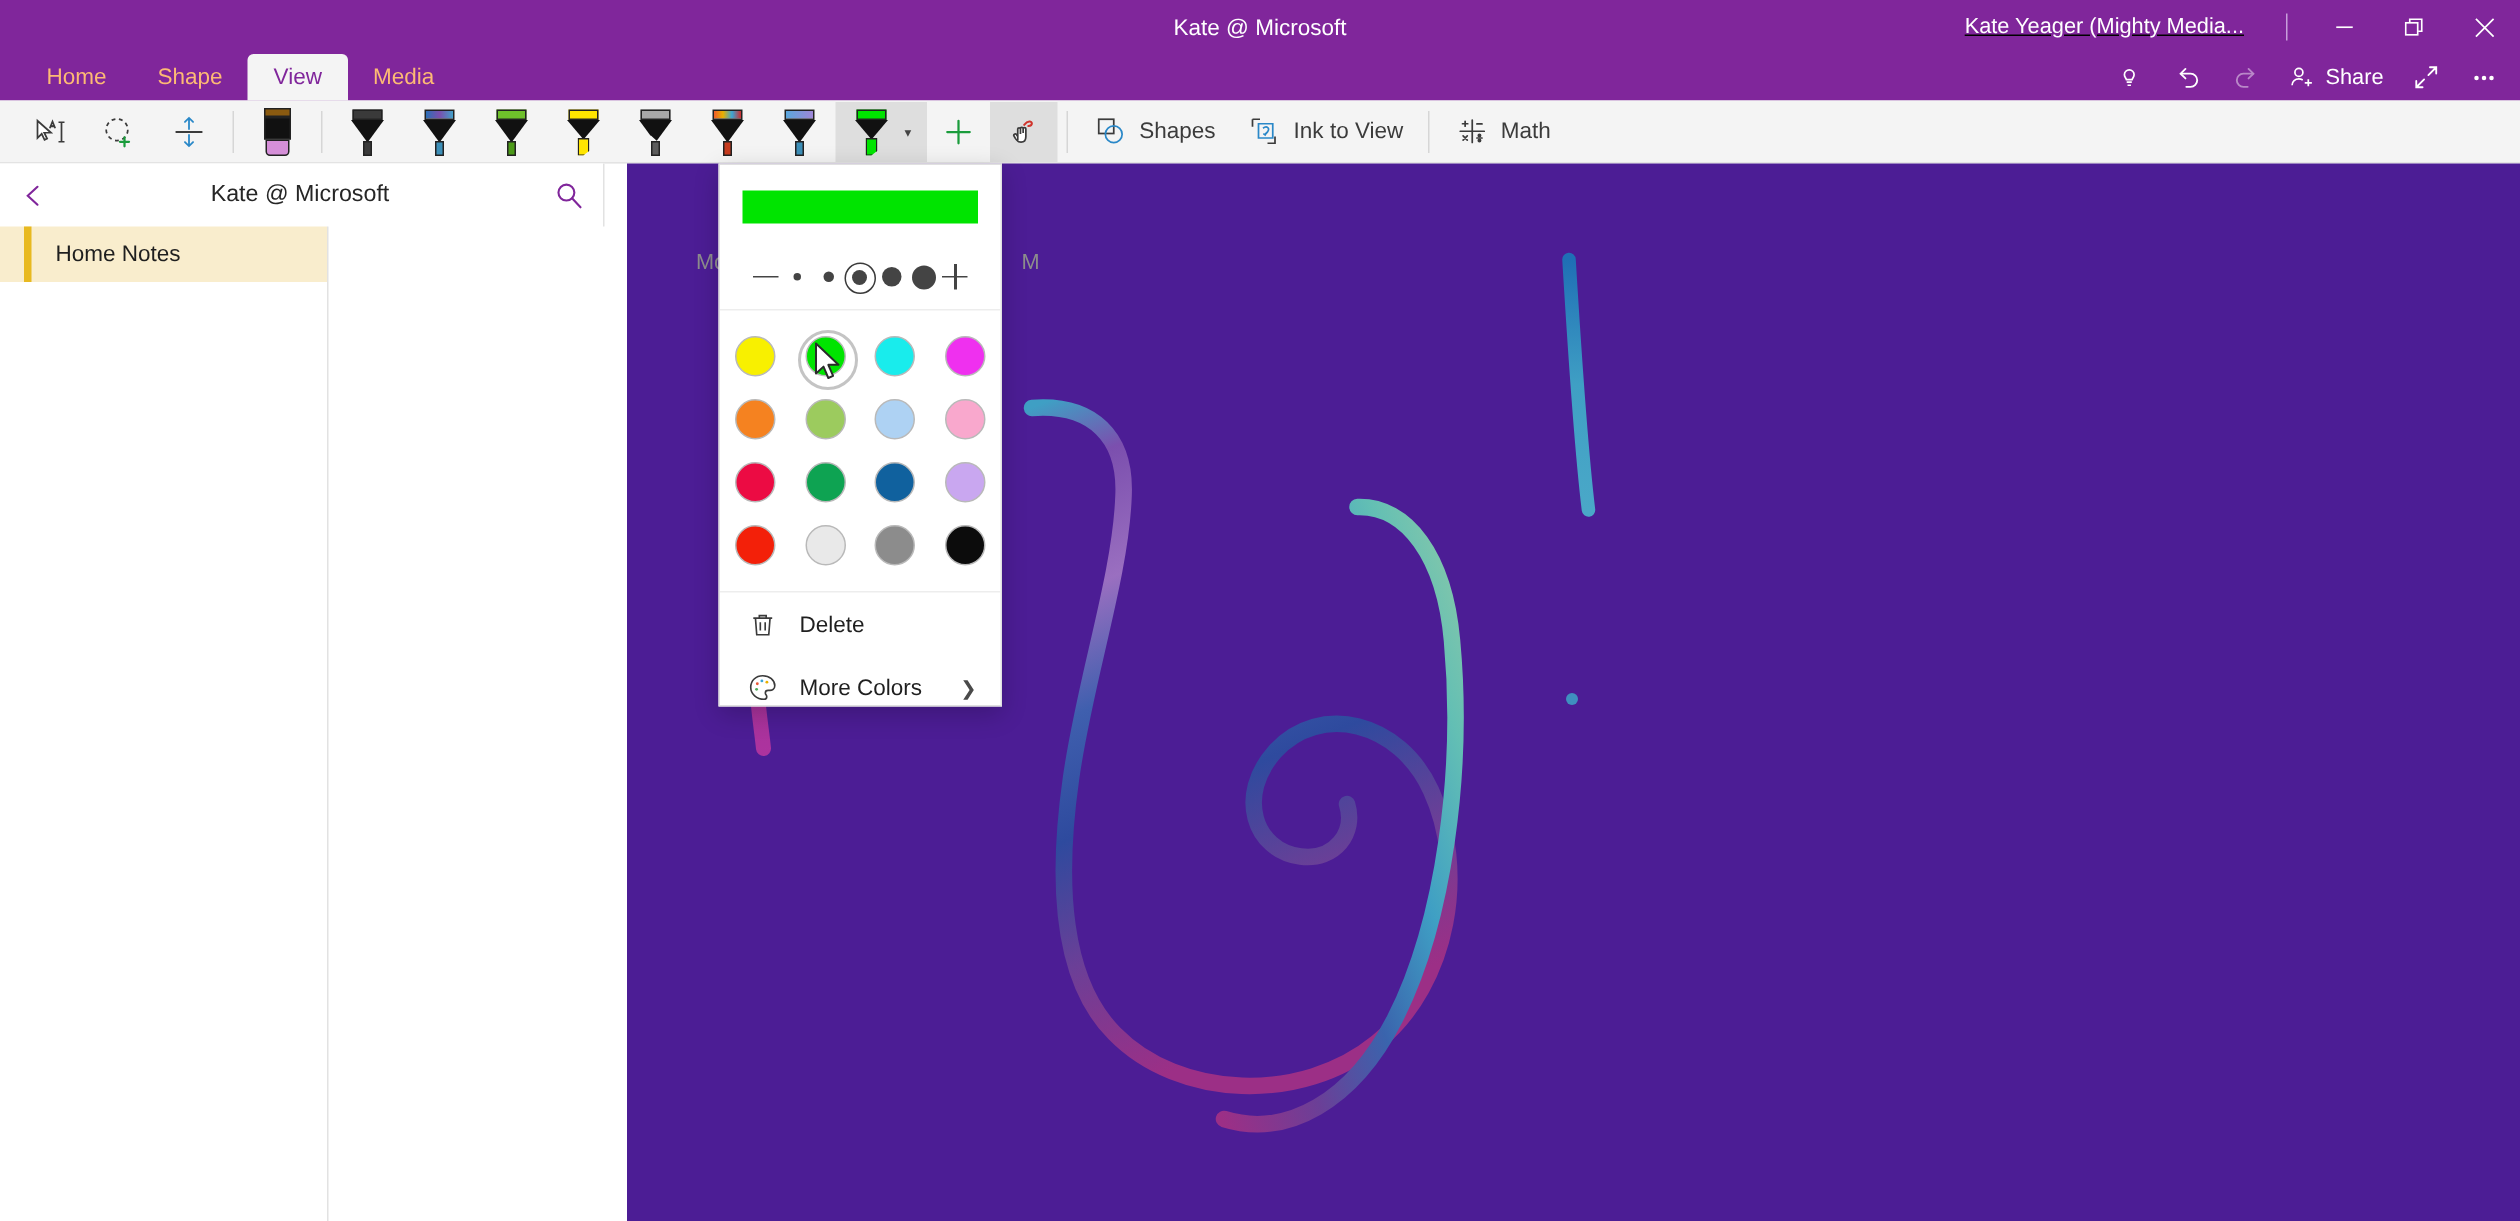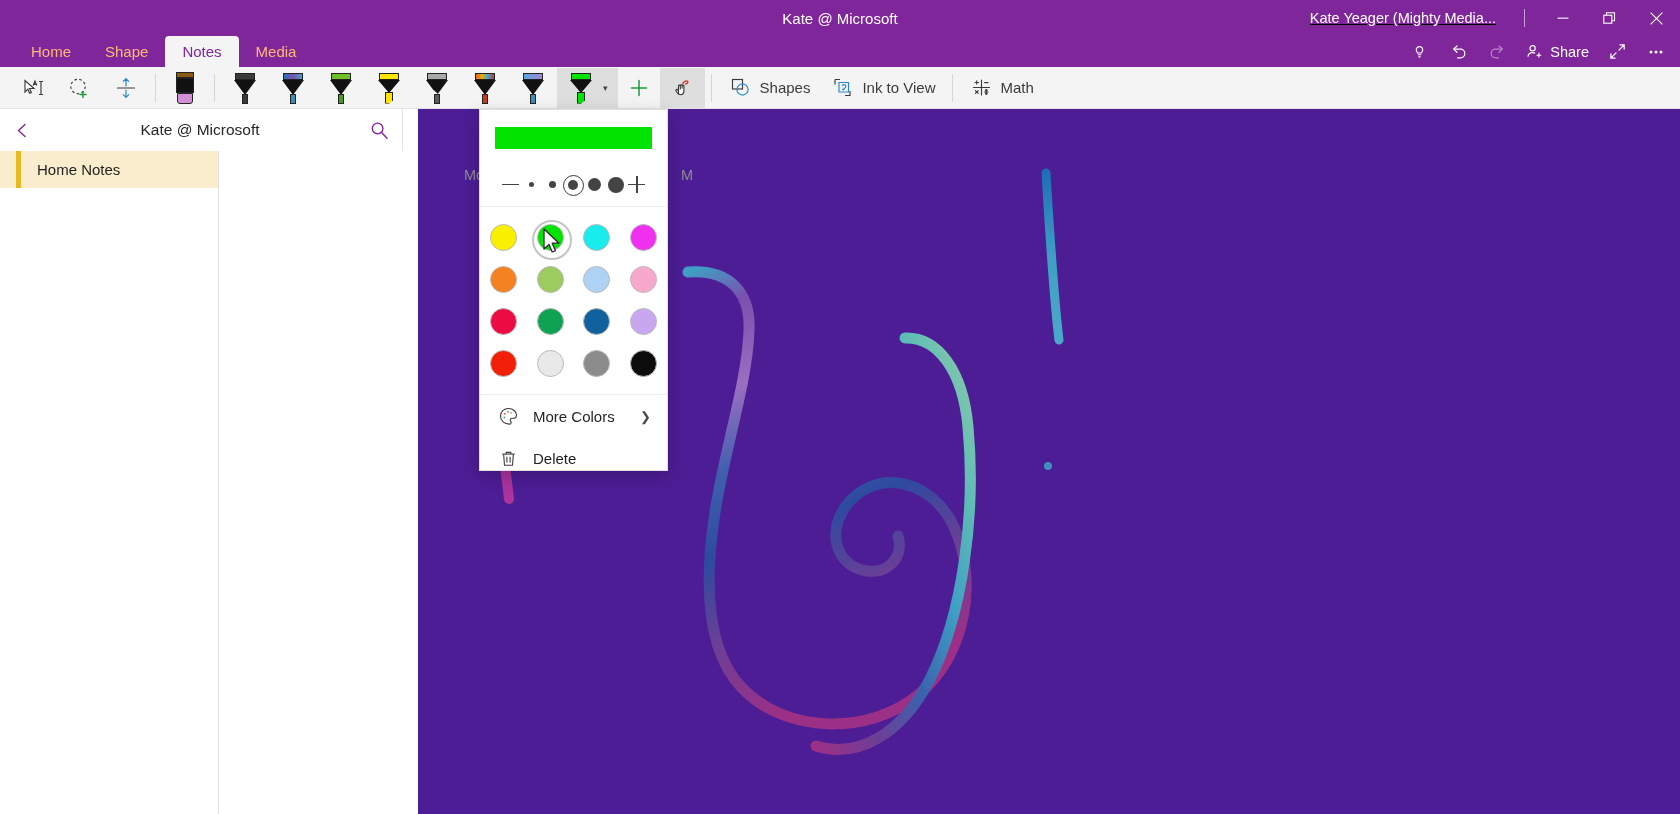--- a/index.html
+++ b/index.html
@@ -228,21 +228,21 @@
           <path d="M0.6 0.6 12.4 12.4M12.4 0.6 0.6 12.4"></path>
         </svg>
       </div>
     </div>
   </div>
 
   <div class="ribbon">
     <div class="tabs">
       <div class="tab">Home</div>
       <div class="tab">Shape</div>
-      <div class="tab active">Notes</div>
+      <div class="tab active">View</div>
       <div class="tab">Media</div>
     </div>
     <div class="ribbon-right">
       <div class="ricon">
         <svg width="19" height="19" viewBox="0 0 20 20" fill="none" stroke="#fff" stroke-width="1.2">
           <path d="M6.6 8.2a3.4 3.4 0 1 1 6.8 0c0 1.6-1.1 2.4-1.4 3.4H8c-.3-1-1.4-1.8-1.4-3.4z"></path>
           <path d="M8.2 13.4h3.6M8.8 15.6h2.4"></path>
         </svg>
       </div>
       <div class="ricon">
@@ -589,39 +589,39 @@
         </div>
       <div class="sw-wrap">
           <span class="sw" style="background:#0c0c0c"></span>
         </div>
     </div>
 
     <div class="fly-sep"></div>
 
     <div class="fly-row">
       <svg width="21" height="21" viewBox="0 0 22 22" fill="none" stroke="#3b3b3b" stroke-width="1.15">
+        <path d="M4.4 6.4h13.2"></path>
+        <path d="M8.6 6.4V4.6h4.8v1.8"></path>
+        <path d="M5.9 6.4 6.8 18h8.4l.9-11.6"></path>
+        <path d="M9.3 9.2v5.9M12.7 9.2v5.9"></path>
+      </svg>
+      <span>Delete</span>
+    </div>
+
+    <div class="fly-row">
+      <svg width="21" height="21" viewBox="0 0 22 22" fill="none" stroke="#3b3b3b" stroke-width="1.15">
         <path d="M11 2.6c4.8 0 8.4 3.2 8.4 7 0 2.3-1.9 3.2-3.4 3.2h-1.3c-1.1 0-1.9.8-1.9 1.8 0 .5.2.9.5 1.3.3.4.5.8.5 1.3 0 1-.8 1.8-1.9 1.8C6.8 19 2.6 15.4 2.6 10.6 2.6 6 6.2 2.6 11 2.6z"></path>
         <circle cx="7.2" cy="8.2" r="1" fill="#e85b3a" stroke="none"></circle>
         <circle cx="10.4" cy="6.2" r="1" fill="#3aa6d6" stroke="none"></circle>
         <circle cx="13.9" cy="7.1" r="1" fill="#e8b000" stroke="none"></circle>
         <circle cx="6.7" cy="12.1" r="1" fill="#4fae5a" stroke="none"></circle>
       </svg>
       <span>More Colors</span>
       <span class="caret">❯</span>
     </div>
-
-    <div class="fly-row">
-      <svg width="21" height="21" viewBox="0 0 22 22" fill="none" stroke="#3b3b3b" stroke-width="1.15">
-        <path d="M4.4 6.4h13.2"></path>
-        <path d="M8.6 6.4V4.6h4.8v1.8"></path>
-        <path d="M5.9 6.4 6.8 18h8.4l.9-11.6"></path>
-        <path d="M9.3 9.2v5.9M12.7 9.2v5.9"></path>
-      </svg>
-      <span>Delete</span>
-    </div>
   </div>
 
   <div class="cursor-arrow">
     <svg width="20" height="27" viewBox="0 0 20 27">
       <path d="M1 1 L1 21 L6 16.4 L9.2 24 L12.4 22.6 L9.2 15.2 L16 15.2 Z" fill="#ffffff" stroke="#2b2b2b" stroke-width="1.3" stroke-linejoin="round"></path>
     </svg>
   </div>
 
 </div>
 

